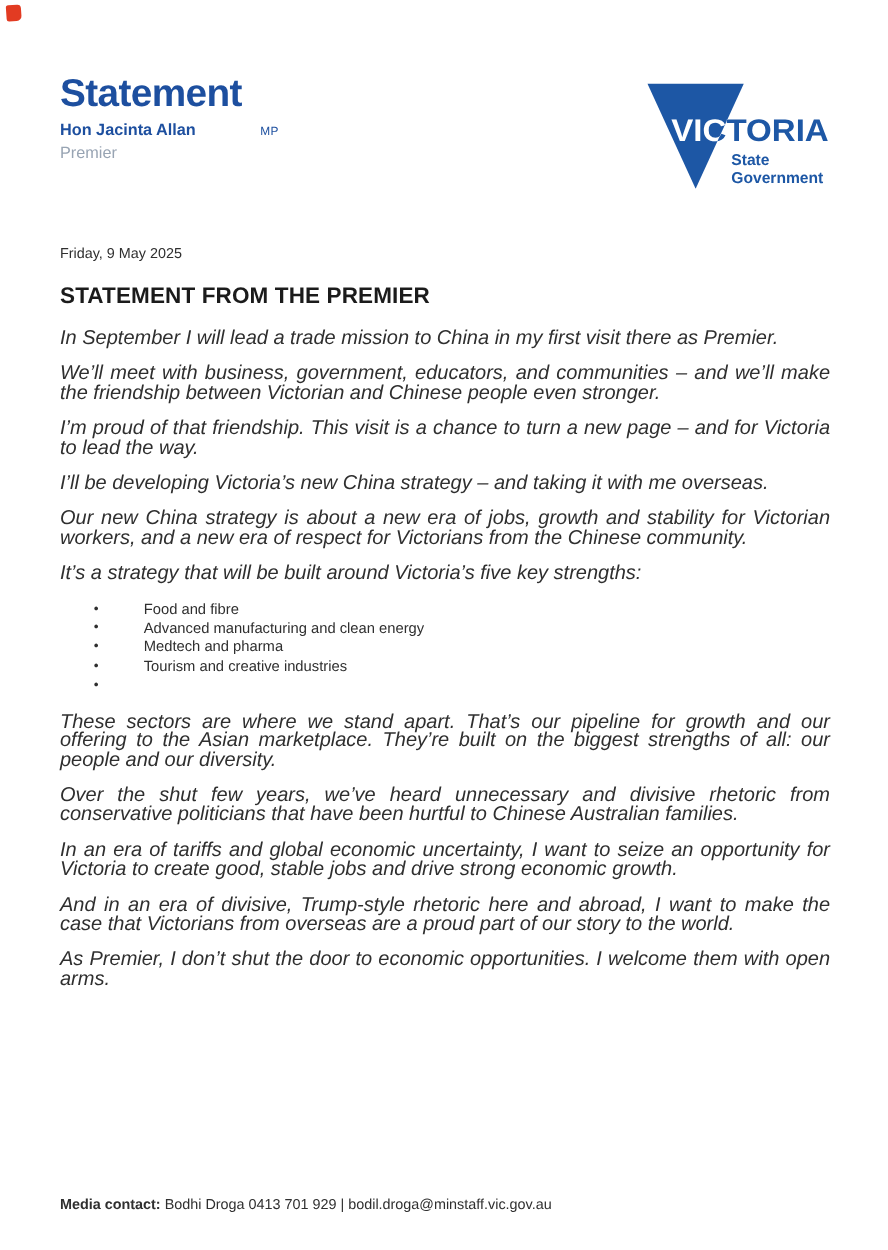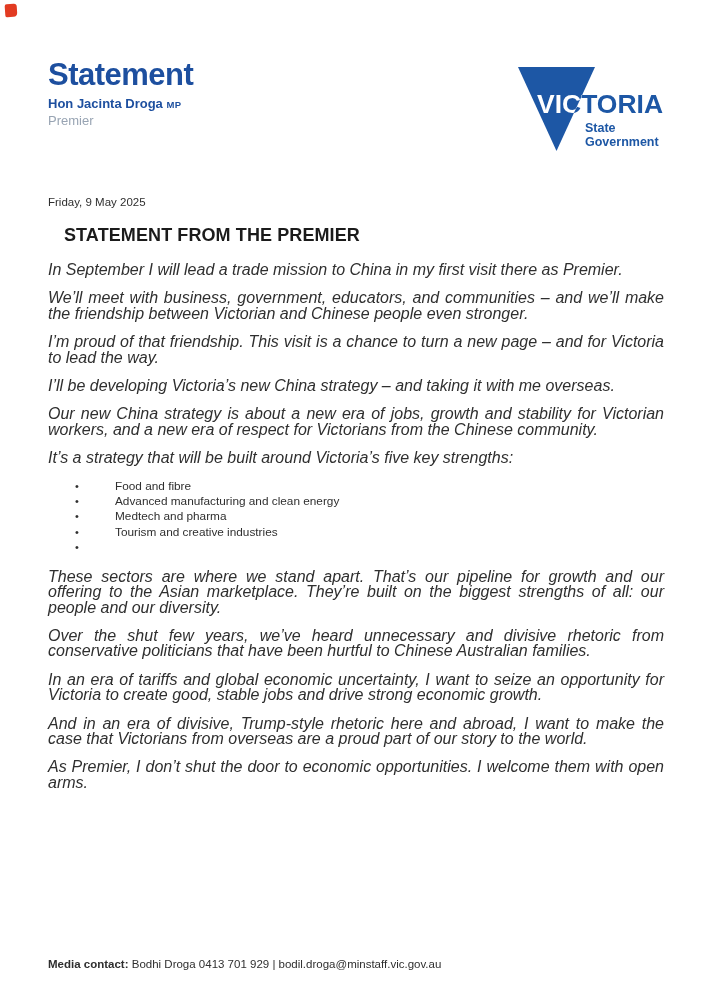--- a/index.html
+++ b/index.html
@@ -33,22 +33,23 @@
   }
   .mast-author {
     margin-top: 5px;
     font-size: 13px;
     line-height: 16px;
     font-weight: 700;
     color: #1d4f9f;
   }
   .mast-author .postnom {
     font-size: 9.5px;
-    font-weight: 700;
+    font-weight: 400;
     letter-spacing: 0.3px;
+    margin-left: 48px;
   }
   .mast-role {
     font-size: 13px;
     line-height: 16px;
     color: #98a4b3;
   }
   .logo {
     position: absolute;
     top: 56px;
     right: 47px;
@@ -72,21 +73,21 @@
     padding: 0 46px 0 48px;
     color: #2f2f2f;
   }
   .date-line {
     margin-top: 66px;
     font-size: 11.5px;
     line-height: 15px;
     color: #2f2f2f;
   }
   .headline {
-    margin: 14px 0 16px 16px;
+    margin: 14px 0 16px 0;
     font-size: 18px;
     line-height: 22px;
     font-weight: 700;
     color: #1b1b1b;
     letter-spacing: 0.1px;
   }
   .para {
     margin: 0 0 13px 0;
     font-size: 16px;
     line-height: 15.4px;
@@ -123,21 +124,21 @@
 </head>
 <body>
 
 <div class="page">
 
   <div class="corner-mark"></div>
 
   <header class="masthead">
     <h1 class="mast-title">Statement</h1>
     <div class="mast-author">
-      <span>Hon Jacinta Droga</span>
+      <span>Hon Jacinta Allan</span>
       <span class="postnom">MP</span>
     </div>
     <div class="mast-role">Premier</div>
 
     <div class="logo">
       <svg width="150" height="95" viewBox="0 0 150 95">
         <defs>
           <clipPath id="triClip">
               <polygon points="5,11 82,11 43.5,95"></polygon>
             </clipPath>

